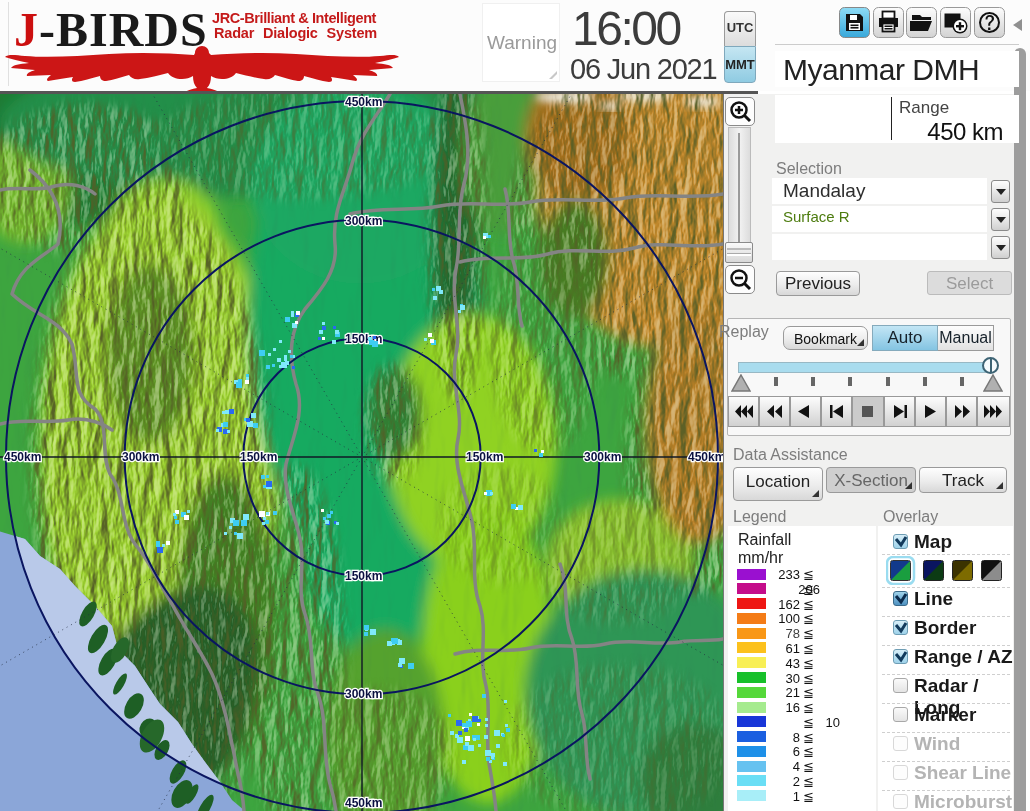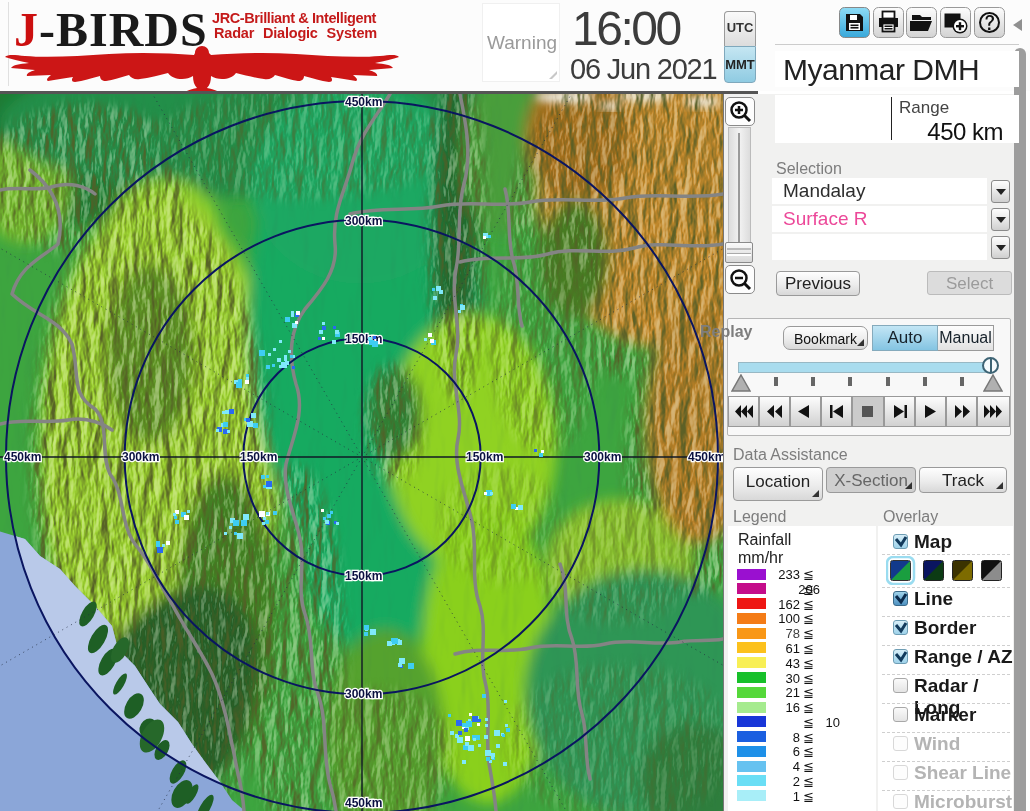--- a/index.html
+++ b/index.html
@@ -440,32 +440,32 @@
 <div class="abs" style="left:775px;top:95px;width:244px;height:48px;background:#fff;"></div>
 <div class="abs" style="left:891px;top:97px;width:1px;height:43px;background:#222;"></div>
 <div class="abs" style="left:899px;top:98px;font-size:17px;color:#444;">Range</div>
 <div class="abs" style="left:775px;top:118px;width:228px;text-align:right;font-size:24px;letter-spacing:-0.5px;color:#111;padding-left:25px;">450 km</div>
 
 <div class="abs glabel" style="left:776px;top:160px;">Selection</div>
 <div class="abs" style="left:772px;top:178px;width:215px;height:26px;background:#fff;"></div>
 <div class="abs" style="left:772px;top:206px;width:215px;height:26px;background:#fff;"></div>
 <div class="abs" style="left:772px;top:234px;width:215px;height:26px;background:#fff;"></div>
 <div class="abs" style="left:783px;top:180px;font-size:19px;color:#2e2e2e;">Mandalay</div>
-<div class="abs" style="left:783px;top:208px;font-size:19px;color:#ec4899;">Surface R</div>
+<div class="abs" style="left:783px;top:208px;font-size:15px;color:#4d7c0f;">Surface R</div>
 <div class="abs ddbtn" style="left:991px;top:180px;width:19px;height:23px;"></div>
 <div class="abs ddbtn" style="left:991px;top:208px;width:19px;height:23px;"></div>
 <div class="abs ddbtn" style="left:991px;top:236px;width:19px;height:23px;"></div>
 <div class="abs" style="left:996px;top:189px;width:0;height:0;border-left:5px solid transparent;border-right:5px solid transparent;border-top:6px solid #222;"></div>
 <div class="abs" style="left:996px;top:217px;width:0;height:0;border-left:5px solid transparent;border-right:5px solid transparent;border-top:6px solid #222;"></div>
 <div class="abs" style="left:996px;top:245px;width:0;height:0;border-left:5px solid transparent;border-right:5px solid transparent;border-top:6px solid #222;"></div>
 <div class="abs btn" style="left:776px;top:271px;width:84px;height:25px;text-align:center;font-size:17px;color:#222;padding-top:2px;">Previous</div>
 <div class="abs" style="left:927px;top:271px;width:85px;height:24px;background:#dcdcdc;border:1px solid #bbb;border-radius:3px;text-align:center;font-size:17px;color:#9b9b9b;padding-top:2px;">Select</div>
 
 <div class="abs" style="left:727px;top:318px;width:284px;height:118px;background:#f8f8f8;border:1px solid #b5b5b5;border-radius:2px;"></div>
-<div class="abs glabel" style="left:700px;top:323px;font-weight:bold;">Replay</div>
+<div class="abs glabel" style="left:719px;top:323px;">Replay</div>
 <div class="abs btn corner" style="left:783px;top:326px;width:85px;height:24px;border-radius:7px;text-align:center;font-size:14px;color:#111;padding-top:4px;">Bookmark</div>
 <div class="abs" style="left:872px;top:325px;width:66px;height:26px;background:linear-gradient(#c3e6f5,#84c4e2);border:1px solid #85aabc;text-align:center;font-size:17px;color:#17222b;padding-top:2px;">Auto</div>
 <div class="abs" style="left:938px;top:325px;width:56px;height:26px;background:linear-gradient(#fdfdfd,#e2e2e2);border:1px solid #9a9a9a;border-left:none;text-align:center;font-size:16px;color:#17222b;padding-top:3px;">Manual</div>
 
 <div class="abs" style="left:738px;top:362px;width:254px;height:11px;background:#a9dcee;border:1px solid #98b8c4;"></div>
 <div class="abs" style="left:982px;top:357px;width:17px;height:17px;background:#f6fbfd;border:2px solid #3d6374;border-radius:50%;"></div>
 <div class="abs" style="left:990px;top:359px;width:1.5px;height:13px;background:#3d6374;"></div>
 <div class="abs" style="left:774px;top:377px;width:4px;height:9px;background:#666;"></div>
 <div class="abs" style="left:811px;top:377px;width:4px;height:9px;background:#666;"></div>
 <div class="abs" style="left:848px;top:377px;width:4px;height:9px;background:#666;"></div>

